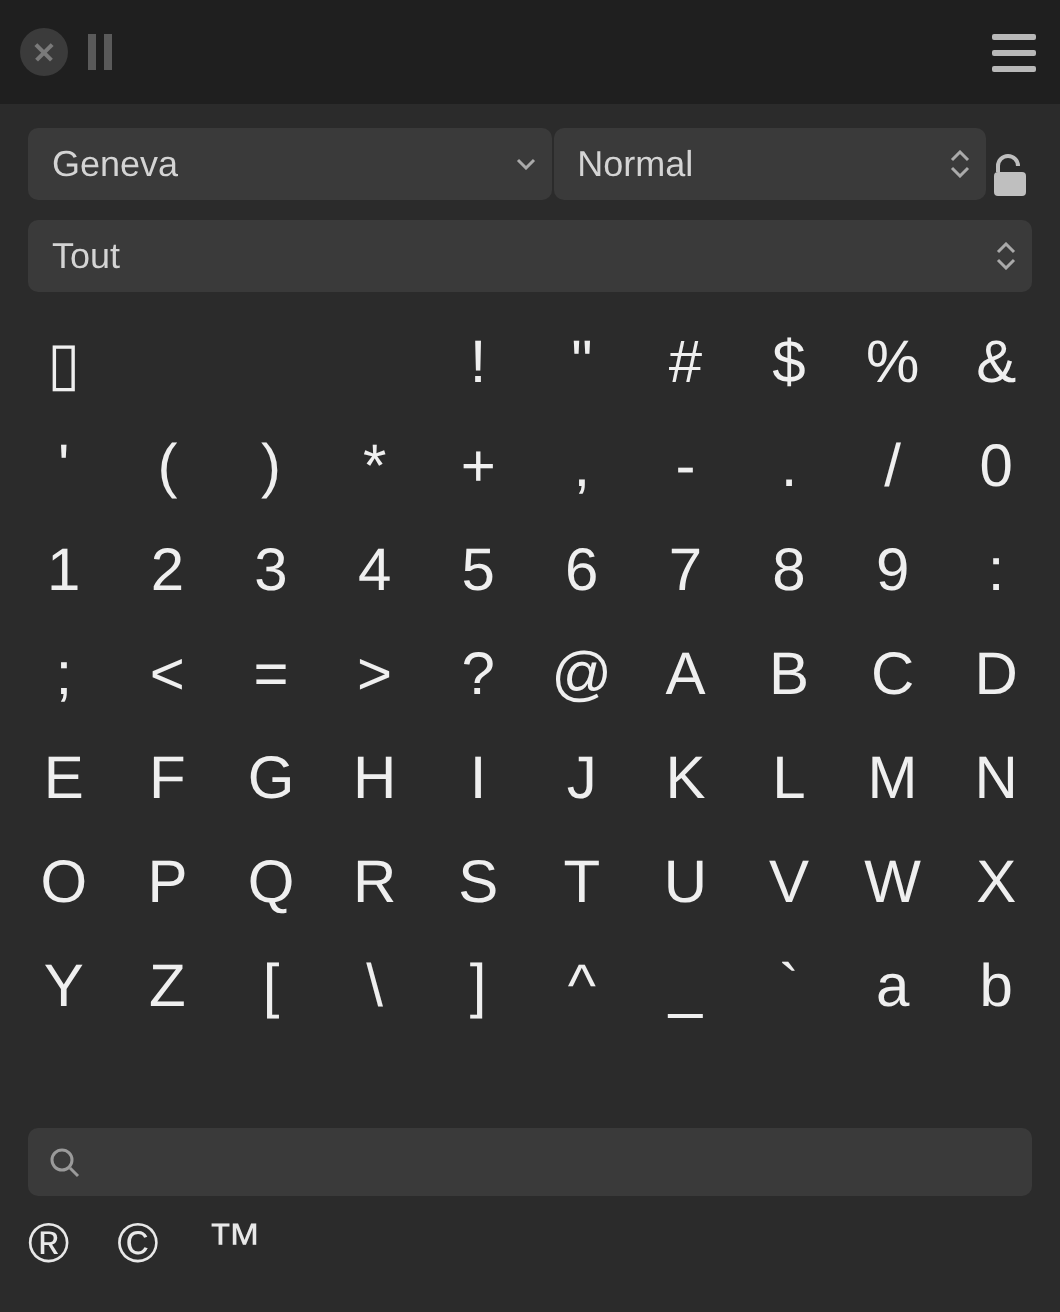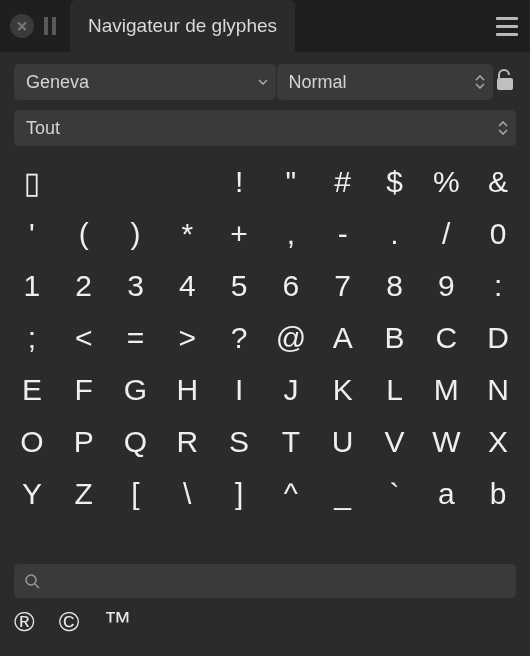--- a/index.html
+++ b/index.html
@@ -65,21 +65,21 @@
     display: flex; flex-direction: column; gap: 5px;
     cursor: pointer;
   }
   .hamburger span {
     width: 22px; height: 3px;
     background: #b8b8b8;
     border-radius: 1px;
   }
   
   .controls-row {
-    display: flex; align-items: flex-start;
+    display: flex; align-items: flex-end;
     gap: 1px;
     padding: 12px 14px 0 14px;
   }
   .select {
     background: #3a3a3a;
     border-radius: 5px;
     height: 36px;
     display: flex; align-items: center;
     padding: 0 30px 0 12px;
     font-size: 18px;
@@ -158,23 +158,20 @@
 </head>
 <body>
 
 <div class="panel">
 
   <div class="tabbar">
     <div class="close-dot"></div>
     <div class="pause-icon">
       <span></span>
         <span></span>
-    </div>
-    <div class="tab">
-      <span>Navigateur de glyphes</span>
     </div>
     <div class="hamburger">
       <span></span>
         <span></span>
         <span></span>
     </div>
   </div>
 
   <div class="controls-row">
     <div class="select font-select">

